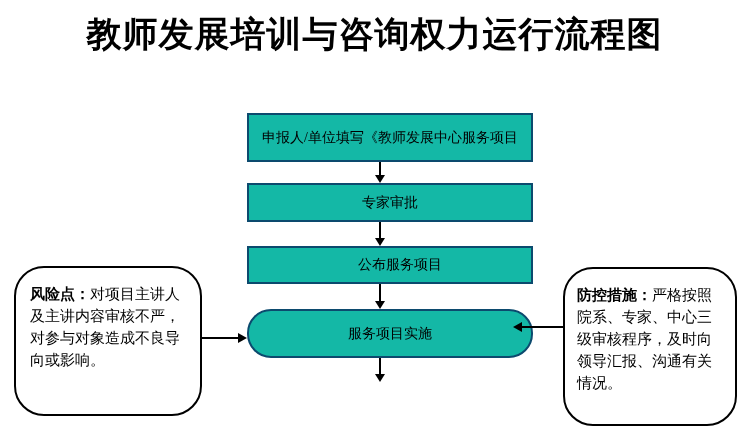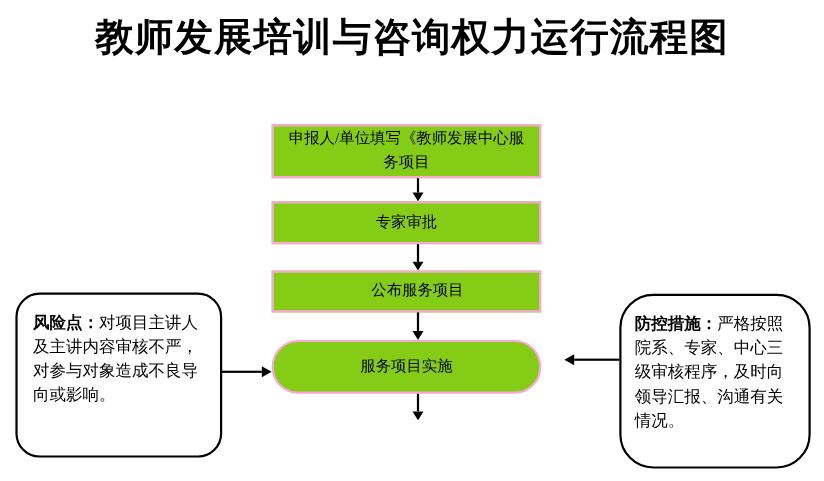--- a/index.html
+++ b/index.html
@@ -21,24 +21,24 @@
     text-align: center;
     font-family: "Liberation Sans", "DejaVu Sans", sans-serif;
     font-weight: bold;
     font-size: 35px;
     line-height: 34px;
     letter-spacing: 1px;
   }
   .step {
     position: absolute;
     left: 247px;
-    width: 245px;
+    width: 286px;
     box-sizing: border-box;
-    border: 2px solid #f9a8d4;
-    background: #84cc16;
+    border: 2px solid #0c4a6e;
+    background: #14b8a6;
     display: flex;
     align-items: center;
     justify-content: center;
     text-align: center;
     font-size: 14px;
     line-height: 22px;
     padding: 2px 8px;
   }
   #step1 { top: 113px; height: 49px; }
   #step2 { top: 183px; height: 39px; }
@@ -100,22 +100,22 @@
     position: absolute;
     box-sizing: border-box;
     border: 2px solid #000000;
     border-radius: 30px;
     background: #ffffff;
     font-size: 15px;
     line-height: 22px;
     padding: 15px 14px;
     text-align: left;
   }
-  #risk-callout    { left: 14px;  top: 266px; width: 188px; height: 150px; border-radius: 22px; }
-  #control-callout { left: 563px; top: 267px; width: 174px; height: 159px; padding: 15px 12px; border-radius: 31px; }
+  #risk-callout    { left: 14px;  top: 266px; width: 188px; height: 150px; }
+  #control-callout { left: 563px; top: 267px; width: 174px; height: 159px; padding: 15px 12px; }
   .callout b {
     font-family: "Liberation Sans", "DejaVu Sans", sans-serif;
     font-weight: bold;
   }
 </style>
 </head>
 <body>
 
 <div class="canvas">
 

